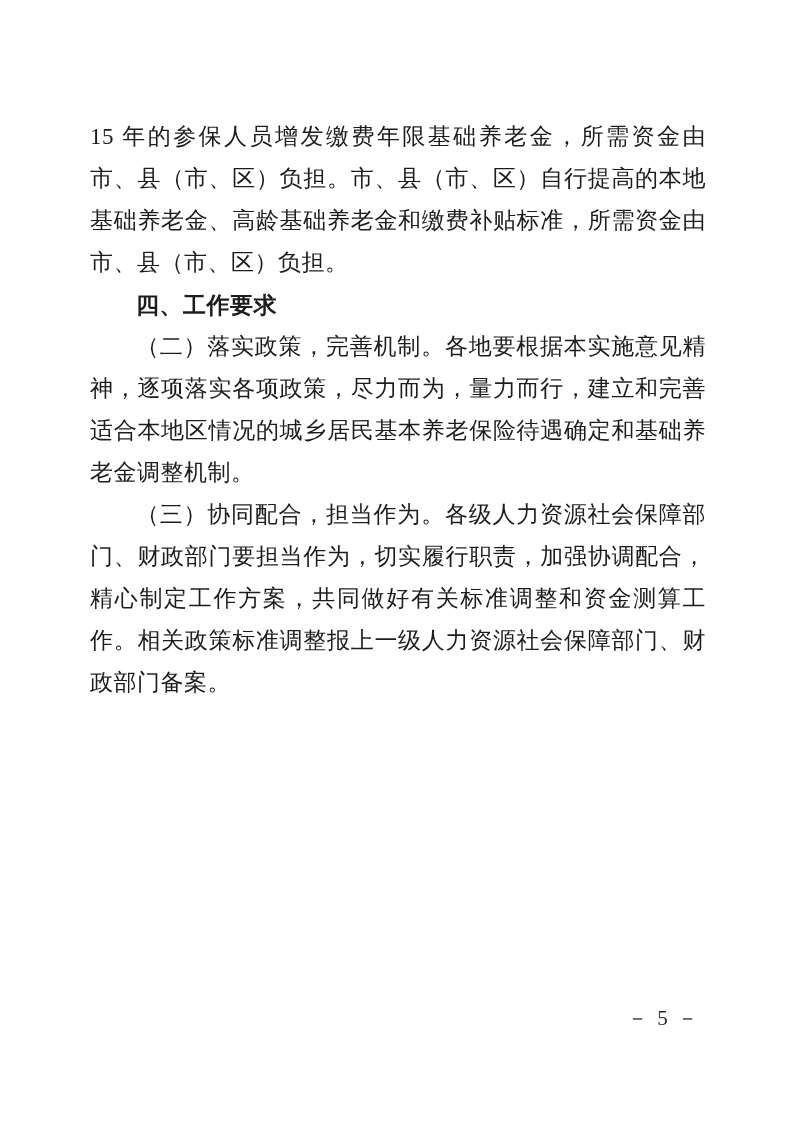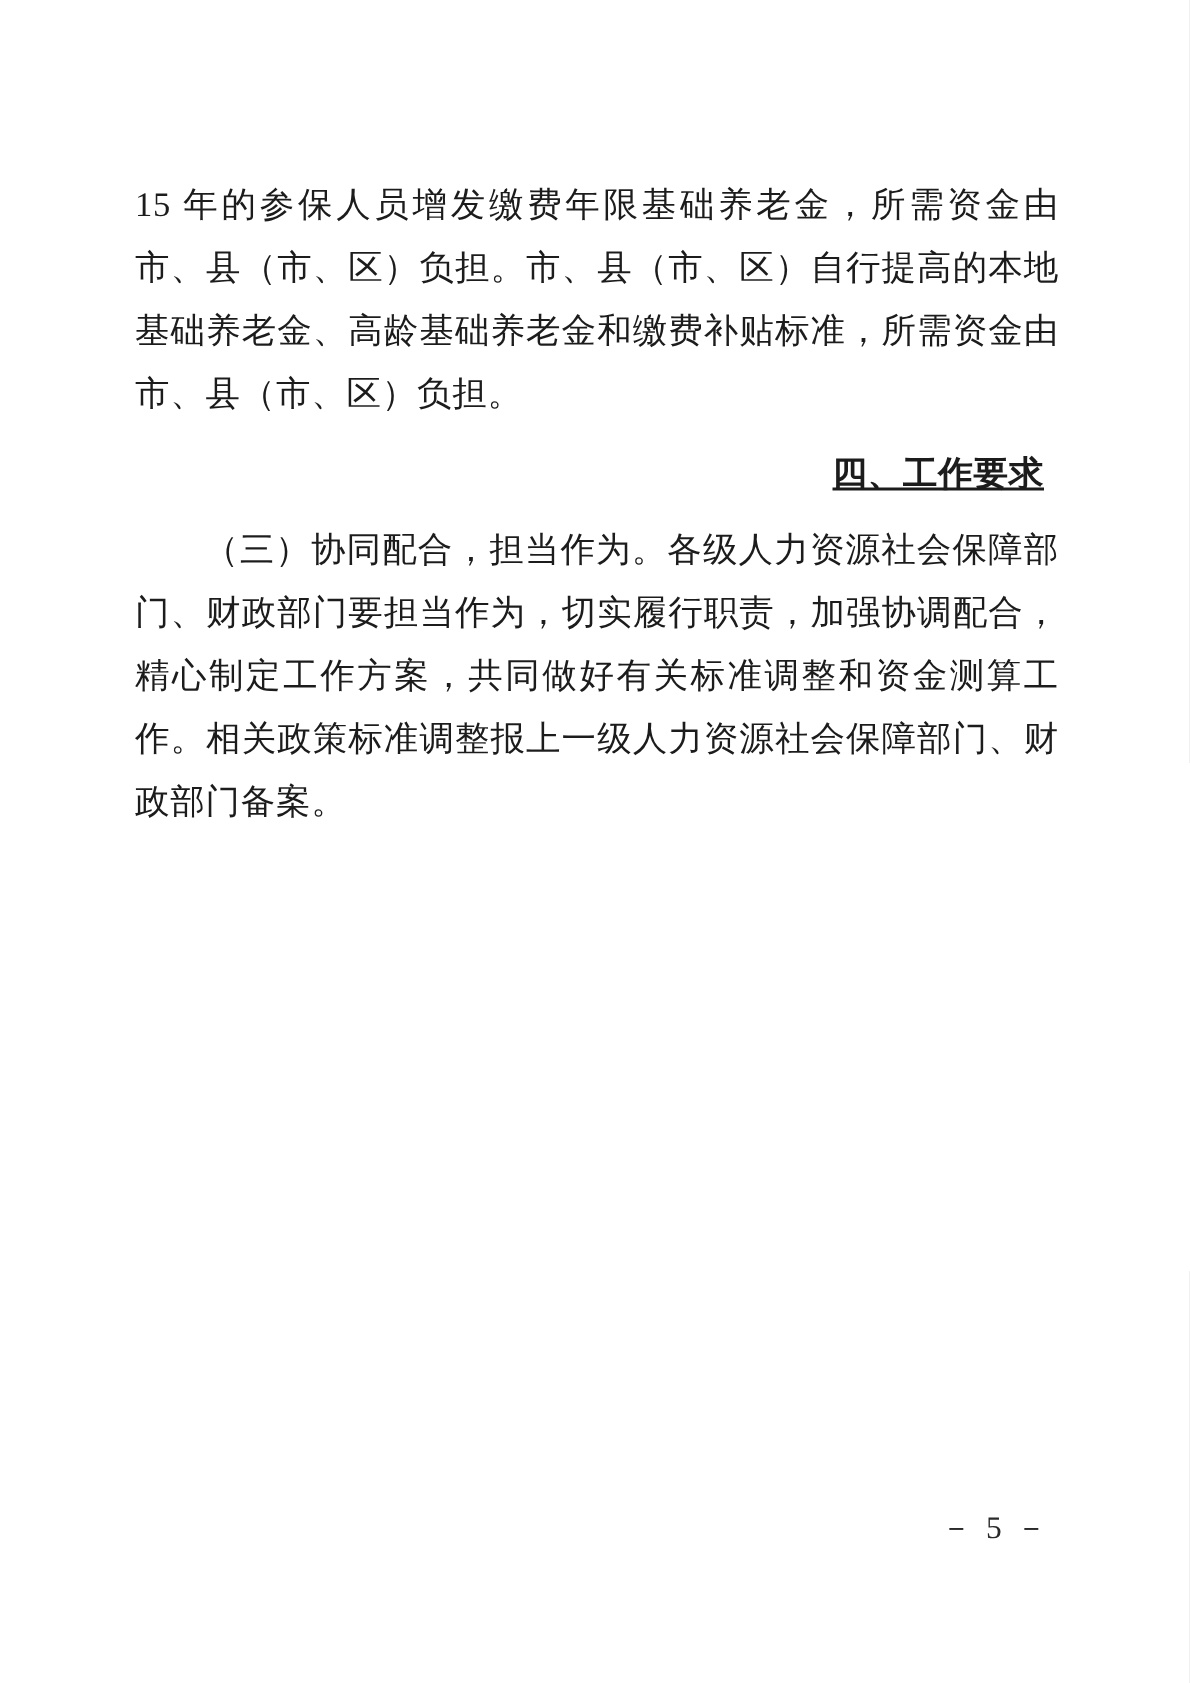--- a/index.html
+++ b/index.html
@@ -30,44 +30,44 @@
     font-size: 23px;
     line-height: 42px;
     text-indent: 2em;
     letter-spacing: 0.5px;
     word-break: break-all;
   }
   .para.no-indent {
     text-indent: 0;
   }
   .section-heading {
-    margin: 10px;
+    margin: 0;
     font-family: "Liberation Sans", "DejaVu Sans", sans-serif;
     font-weight: 700;
     font-size: 23px;
     line-height: 42px;
     text-indent: 2em;
     letter-spacing: 0.5px;
-    text-align: right;
-    text-decoration: underline;
+    text-align: left;
   }
   .page-number {
     position: absolute;
     right: 93px;
     bottom: 90px;
     font-size: 21px;
     letter-spacing: 2px;
     color: #2a2a2a;
     font-family: "Liberation Serif", "DejaVu Serif", serif;
   }
 </style>
 </head>
 <body>
 
 <div class="page">
   <div class="content">
     <p class="para no-indent">15 年的参保人员增发缴费年限基础养老金，所需资金由市、县（市、区）负担。市、县（市、区）自行提高的本地基础养老金、高龄基础养老金和缴费补贴标准，所需资金由市、县（市、区）负担。</p>
     <h2 class="section-heading">四、工作要求</h2>
+    <p class="para">（二）落实政策，完善机制。各地要根据本实施意见精神，逐项落实各项政策，尽力而为，量力而行，建立和完善适合本地区情况的城乡居民基本养老保险待遇确定和基础养老金调整机制。</p>
     <p class="para">（三）协同配合，担当作为。各级人力资源社会保障部门、财政部门要担当作为，切实履行职责，加强协调配合，精心制定工作方案，共同做好有关标准调整和资金测算工作。相关政策标准调整报上一级人力资源社会保障部门、财政部门备案。</p>
 
   </div>
   <div class="page-number">－ 5 －</div>
 </div>
 
 </body></html>

